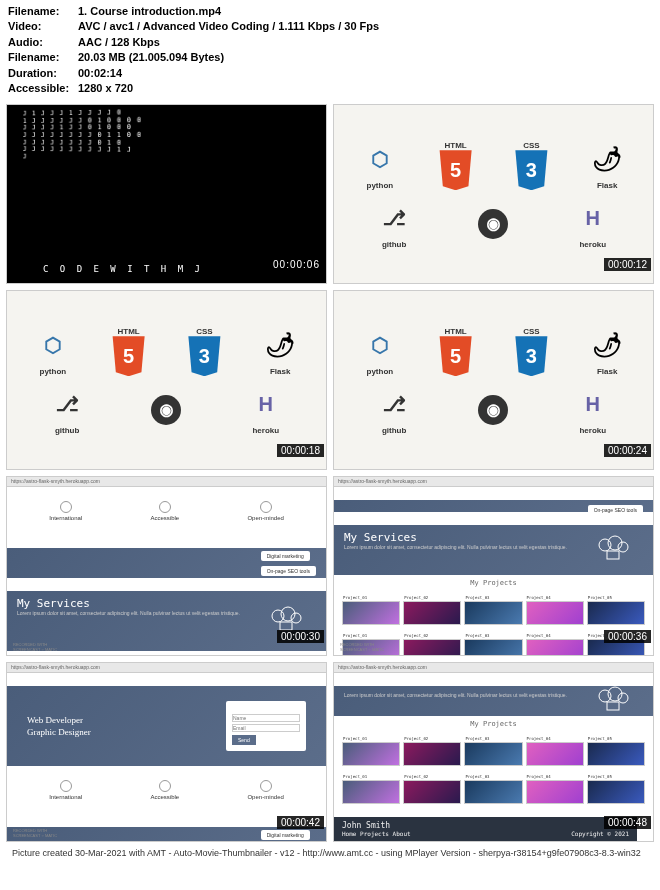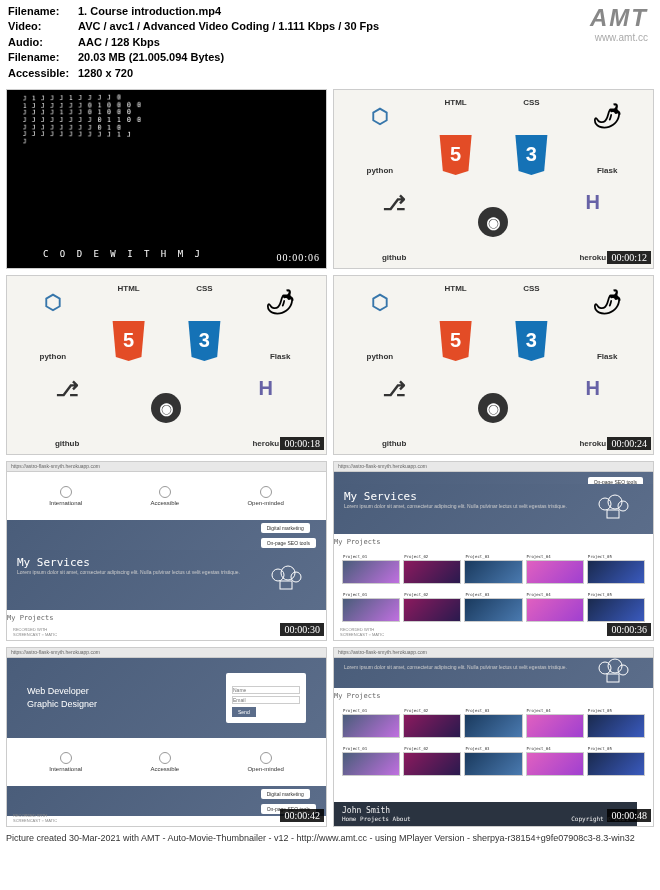--- a/index.html
+++ b/index.html
@@ -47,27 +47,27 @@
 }
 .thumb {
   position: relative;
   height: 180px;
   border: 1px solid #ccc;
   overflow: hidden;
   background: #fff;
 }
 .timestamp {
   position: absolute;
-  bottom: 4px;
+  bottom: 12px;
   right: 2px;
   background: rgba(0,0,0,0.85);
   color: #fff;
   font-size: 10px;
   padding: 1px 4px;
-  font-family: Liberation Serif, serif;
+  font-family: Liberation Sans, sans-serif;
 }
 
 .thumb-binary {
   background: #000;
   color: #fff;
   font-family: monospace;
   font-size: 7px;
   line-height: 1.1;
   padding: 4px;
   letter-spacing: 1px;
@@ -97,21 +97,20 @@
   display: flex;
   justify-content: space-around;
   align-items: center;
   margin: 4px 0;
 }
 .tech-item {
   display: flex;
   flex-direction: column;
   align-items: center;
   font-size: 9px;
-  gap: 28px;
 }
 .tech-icon {
   width: 40px;
   height: 40px;
   display: flex;
   align-items: center;
   justify-content: center;
   font-size: 20px;
   font-weight: bold;
 }
@@ -136,20 +135,21 @@
   color: #666;
 }
 .site-body {
   height: calc(100% - 10px);
   overflow: hidden;
 }
 .site-denim {
   background: linear-gradient(135deg, #4a5d7a, #5b6d8a);
   color: #fff;
   padding: 6px 10px;
+  margin-top: 13px;
 }
 .site-white {
   background: #fff;
   padding: 8px;
 }
 .services-title {
   font-family: monospace;
   font-size: 11px;
   color: #fff;
 }
@@ -178,20 +178,21 @@
   border-radius: 2px;
   padding: 2px 6px;
   font-size: 5px;
   color: #333;
   margin: 2px 0;
   display: inline-block;
 }
 .projects-title {
   font-size: 7px;
   color: #666;
+  text-align: center;
   padding: 4px 0;
   font-family: monospace;
 }
 .projects-grid {
   display: grid;
   grid-template-columns: repeat(5, 1fr);
   gap: 3px;
   padding: 2px 8px;
 }
 .proj-item {
@@ -227,21 +228,21 @@
 }
 .send-btn {
   background: #5b6d8a;
   color: #fff;
   font-size: 5px;
   padding: 2px 6px;
   border: none;
   margin-top: 2px;
 }
 .dev-title {
-  font-family: Liberation Sans, sans-serif;
+  font-family: Liberation Serif, serif;
   font-size: 9px;
   color: #fff;
   line-height: 1.4;
 }
 .site-footer {
   background: #2a3340;
   color: #eee;
   font-size: 6px;
   padding: 4px 8px;
   font-family: monospace;
@@ -255,21 +256,21 @@
   height: 30px;
 }
 .cloud-icon svg { stroke: #fff; fill: none; stroke-width: 1; }
 .watermark {
   font-size: 4px;
   color: #888;
   padding: 1px 4px;
 }
 .footer-credit {
   font-size: 9px;
-  padding: 2px 6px;
+  padding: 2px 12px;
   color: #333;
 }
 .relative { position: relative; }
 </style>
 </head>
 <body>
 
 <div class="header">
   <div class="meta-table">
     <div class="meta-row">
@@ -282,27 +283,27 @@
       </div>
     <div class="meta-row">
         <div class="meta-label">Audio:</div>
         <div class="meta-value">AAC / 128 Kbps</div>
       </div>
     <div class="meta-row">
         <div class="meta-label">Filename:</div>
         <div class="meta-value">20.03 MB (21.005.094 Bytes)</div>
       </div>
     <div class="meta-row">
+        <div class="meta-label">Duration:</div>
+        <div class="meta-value">00:02:14</div>
+      </div>
+    <div class="meta-row">
         <div class="meta-label">Accessible:</div>
         <div class="meta-value">1280 x 720</div>
       </div>
-  </div>
-  <div class="brand">
-    <div class="brand-title">AMT</div>
-    <div class="brand-url">www.amt.cc</div>
   </div>
 </div>
 
 <div class="grid">
 
   <div class="thumb thumb-binary">
     <div class="binary-text">J 1 J J J 1 J J J J 0
   1 J J J J J J 0 1    0 0 0 0
     J J J J 1 J J 0  1 0 0 0
 J J J J J J J J 0 1 1 0 0

